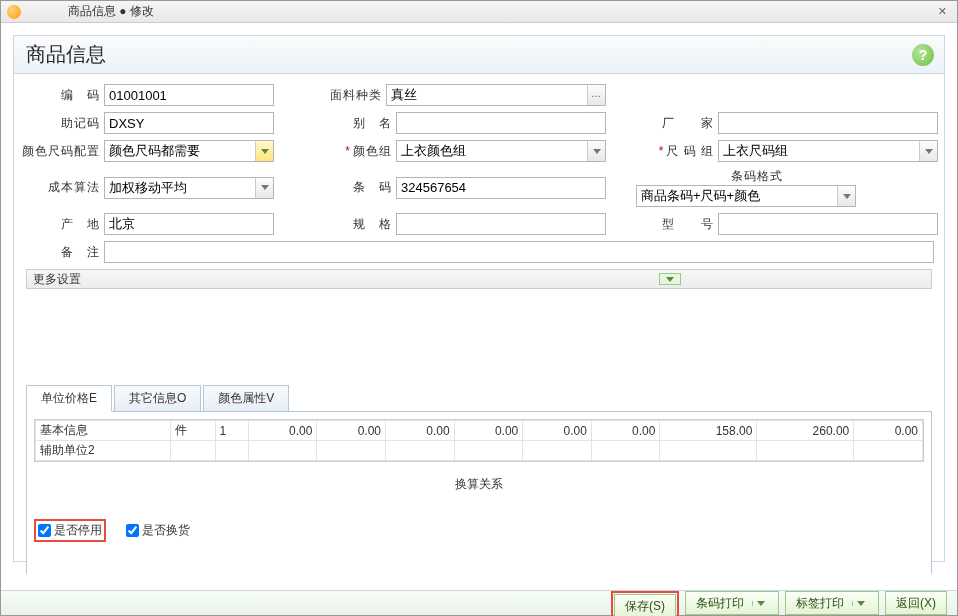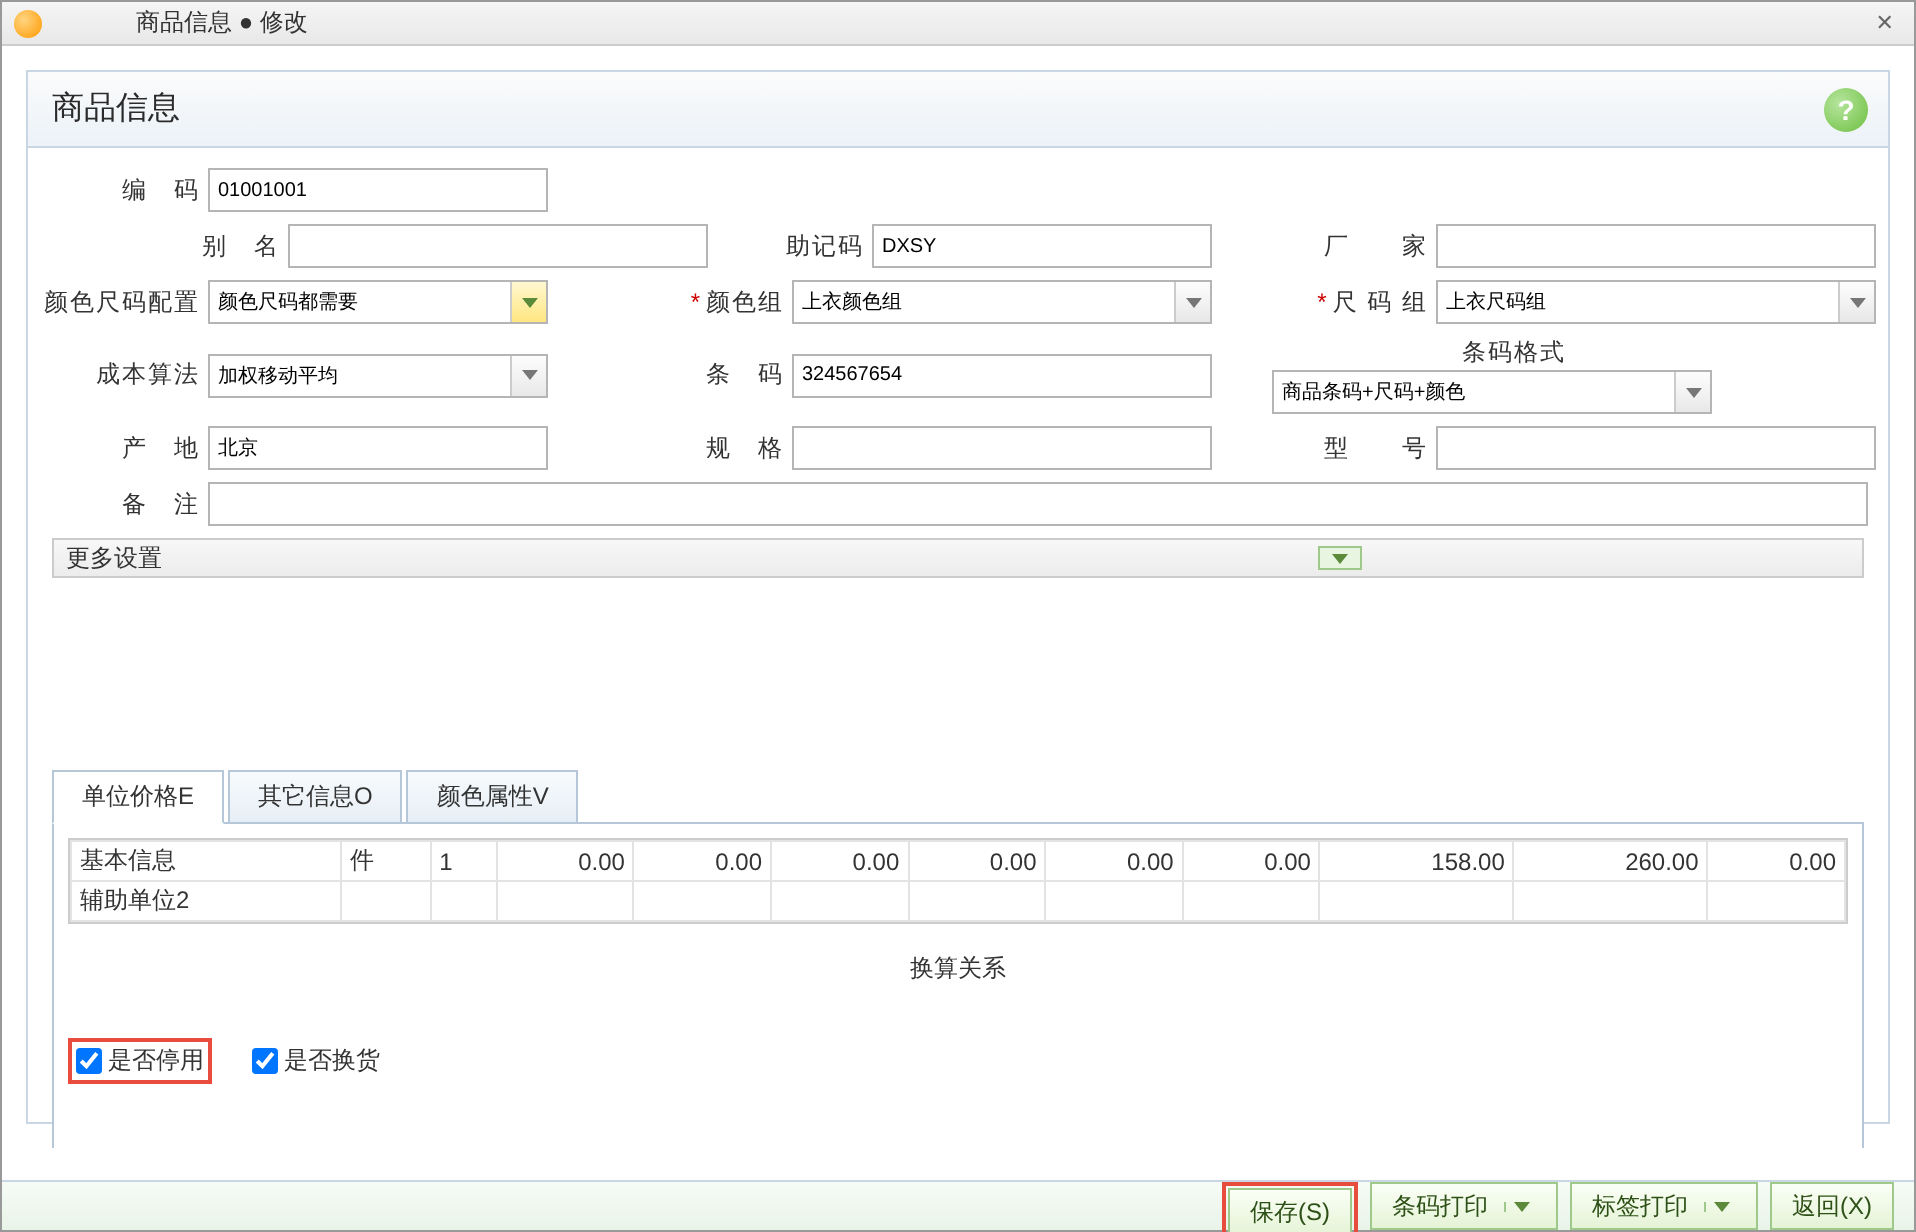--- a/index.html
+++ b/index.html
@@ -5,28 +5,28 @@
 * { box-sizing: border-box; margin: 0; padding: 0; }
 body { font-family: "Microsoft YaHei", SimSun, Arial, sans-serif; font-size: 12px; background: #fff; color: #333; }
 .window { width: 958px; height: 616px; border: 1px solid #999; position: relative; background: #fff; }
 .titlebar { height: 22px; background: linear-gradient(#f5f5f5,#e8e8e8); border-bottom: 1px solid #ccc; display: flex; align-items: center; padding: 0 6px; }
 .titlebar .app-icon { width: 14px; height: 14px; border-radius: 50%; background: radial-gradient(circle at 35% 35%, #ffd480, #ff9900); margin-right: 6px; }
 .titlebar .title { flex: 1; color: #333; margin-left: 41px; }
 .titlebar .close { color: #666; font-size: 11px; padding: 0 4px; cursor: pointer; }
 .content { padding: 12px; height: 551px; overflow: hidden; }
 .panel { border: 1px solid #c9d7e5; background: #fff; height: 100%; position: relative; }
 .panel .panel-header { height: 38px; background: linear-gradient(#fbfbfb,#ebf2f8); border-bottom: 1px solid #c9d7e5; display: flex; align-items: center; padding: 0 12px; }
-.panel .panel-header h1 { font-size: 16px; font-weight: normal; color: #2a2a2a; }
+.panel .panel-header h1 { font-size: 20px; font-weight: normal; color: #2a2a2a; }
 .help-icon { position: absolute; right: 10px; top: 8px; width: 22px; height: 22px; border-radius: 50%; background: radial-gradient(circle at 35% 35%,#b6e59e,#6cbf3f); color: #fff; text-align: center; line-height: 22px; font-weight: bold; font-size: 14px; }
 .form-area { padding: 10px 8px 0 8px; }
 .row { display: flex; margin-bottom: 6px; align-items: center; }
 .field { display: flex; align-items: center; }
 .label { width: 82px; text-align: right; color: #333; letter-spacing: 1px; padding-right: 4px; }
 .req { color: #cc0000; margin-right: 2px; }
-.input { height: 22px; border: 1px solid #b5b5b5; background: #fff; padding: 0 4px; font-size: 10px; }
+.input { height: 22px; border: 1px solid #b5b5b5; background: #fff; padding: 0 4px; font-size: 13px; }
 .select-wrap { position: relative; display: inline-block; }
 .select-btn { position: absolute; right: 1px; top: 1px; width: 18px; height: 20px; background: linear-gradient(#fdfdfd,#e8e8e8); border-left: 1px solid #ccc; display: flex; align-items: center; justify-content: center; }
 .select-btn.yellow { background: linear-gradient(#fff8d0,#ffe680); }
 .more-btn { position: absolute; right: 1px; top: 1px; width: 18px; height: 20px; background: linear-gradient(#fdfdfd,#e8e8e8); border-left: 1px solid #ccc; text-align: center; line-height: 18px; letter-spacing: 1px; color: #555; font-size: 10px; }
 .col1 .input { width: 170px; }
 .col2 .input { width: 210px; }
 .col3 .input { width: 220px; }
 .fullrow .input { width: 830px; }
 .more-settings-bar { height: 20px; background: linear-gradient(#f7f7f7,#ececec); border: 1px solid #ccc; margin: 2px 4px 0 4px; display: flex; align-items: center; padding-left: 6px; position: relative; }
 .more-settings-bar .expand { position: absolute; left: 50%; transform: translateX(180px); width: 22px; height: 12px; border: 1px solid #9fc98a; background: #e8f5e0; display: flex; align-items: center; justify-content: center; }
@@ -73,30 +73,37 @@
         <div class="help-icon">?</div>
       </div>
 
       <div class="form-area">
 
         <div class="row">
           <div class="field col1">
             <span class="label">编　码</span>
             <input class="input" value="01001001" style="">
           </div>
-        </div>
-
-        <div class="row">
-          <div class="field col2" style="margin-left:40px;">
-            <span class="label">别　名</span>
-            <input class="input" value="" style="">
-          </div>
+          <div class="field col3" style="margin-left:30px;">
+            <span class="label">面料种类</span>
+            <div class="select-wrap">
+              <input class="input" value="真丝" style="">
+              <div class="more-btn">…</div>
+            </div>
+          </div>
+        </div>
+
+        <div class="row">
           <div class="field col1">
             <span class="label">助记码</span>
             <input class="input" value="DXSY" style="">
+          </div>
+          <div class="field col2" style="margin-left:40px;">
+            <span class="label">别　名</span>
+            <input class="input" value="" style="">
           </div>
           <div class="field col3" style="margin-left:30px;">
             <span class="label">厂　　家</span>
             <input class="input" value="" style="">
           </div>
         </div>
 
         <div class="row">
           <div class="field col1">
             <span class="label">颜色尺码配置</span>

